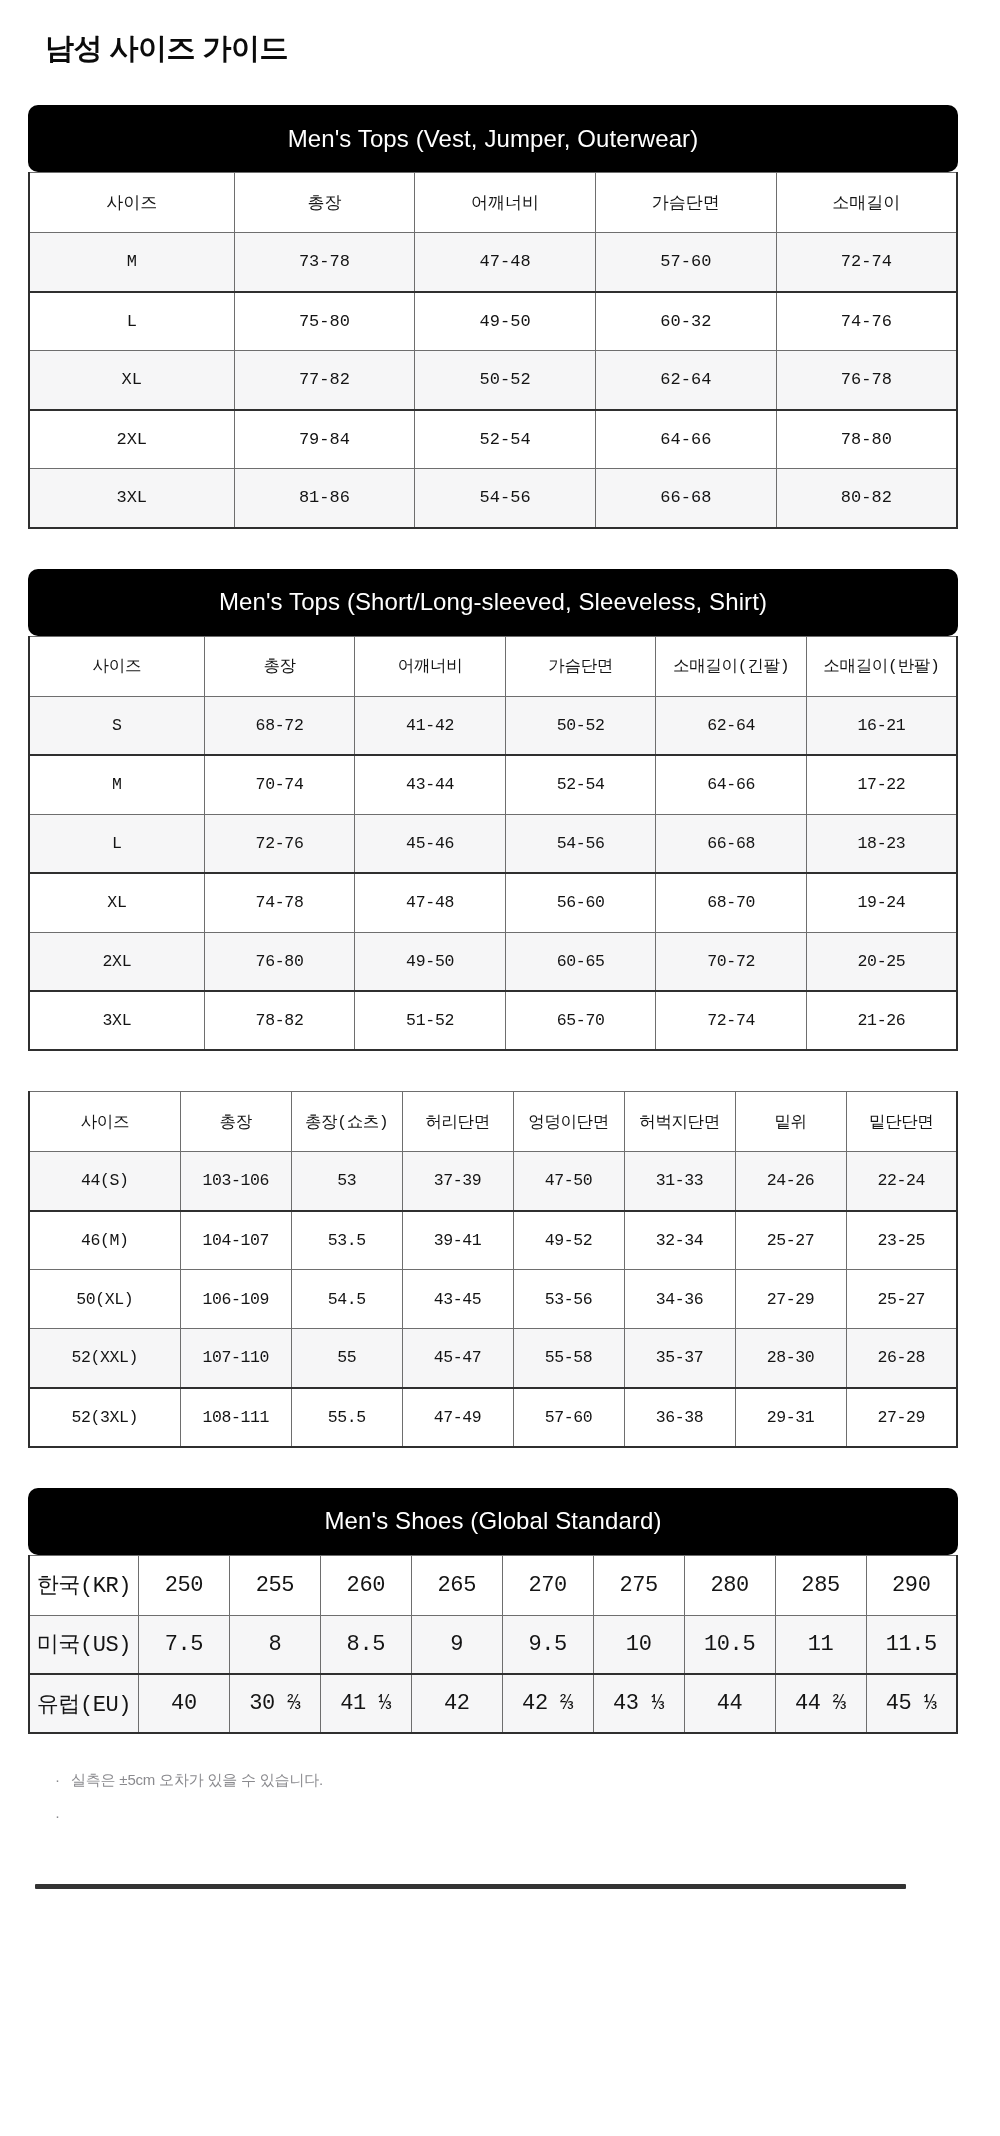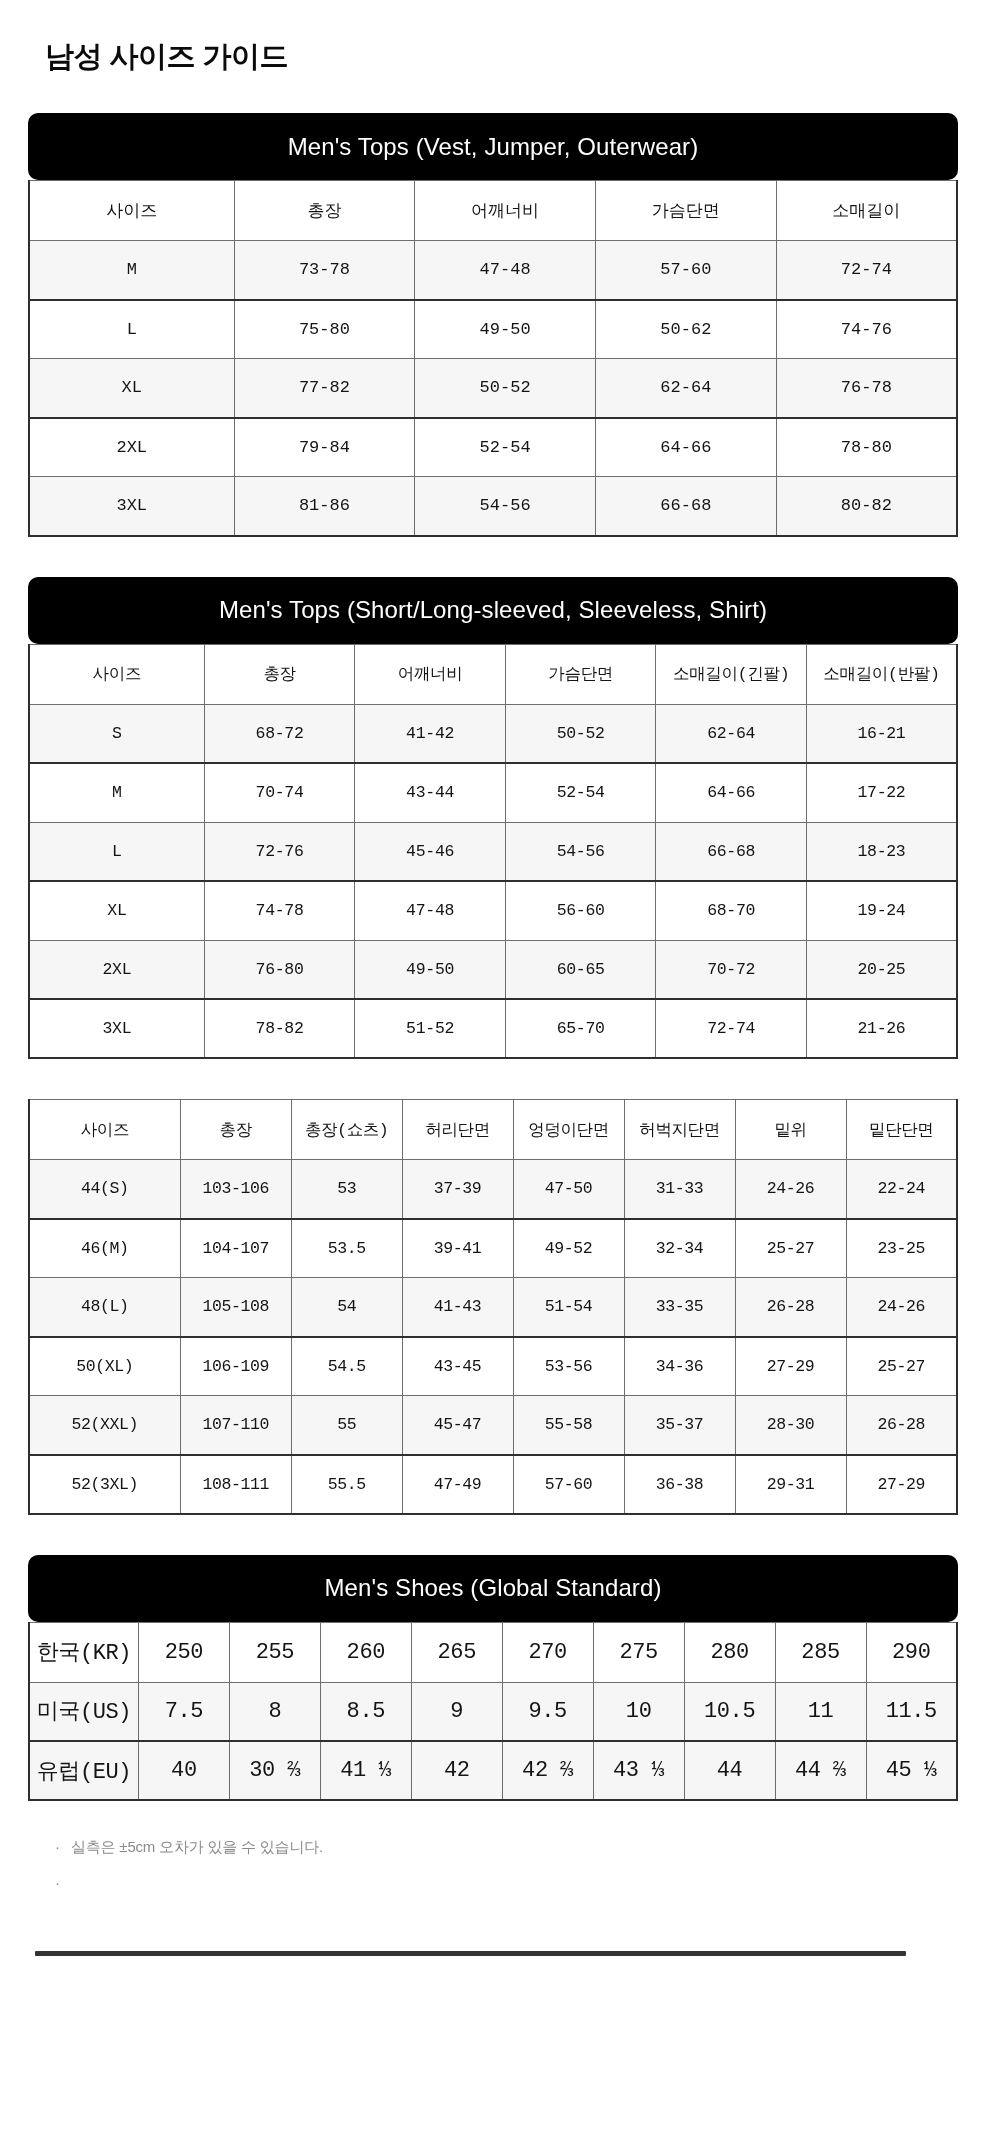--- a/index.html
+++ b/index.html
@@ -4,21 +4,21 @@
 <style>
   html,body{margin:0;padding:0;background:#ffffff;}
   body{
     width:1000px;min-height:2136px;
     font-family:"Liberation Sans","DejaVu Sans",sans-serif;
     color:#111111;
     -webkit-font-smoothing:antialiased;
   }
   .content{padding:0 42px 0 28px;}
   .page-title{
-    margin:16px 0 0 17px;padding-top:20px;
+    margin:8px 0 0 17px;padding-top:20px;
     font-size:29px;line-height:40px;font-weight:700;
     letter-spacing:-0.5px;color:#0b0b0b;
   }
   .size-table-section{margin-top:40px;}
   .size-table-section.first{margin-top:37px;}
   .table-caption{
     background:#000000;color:#ffffff;
     height:67px;display:flex;align-items:center;justify-content:center;
     font-size:24px;letter-spacing:0.1px;border-radius:10px;
   }
@@ -80,21 +80,21 @@
             <td>M</td>
             <td>73-78</td>
             <td>47-48</td>
             <td>57-60</td>
             <td>72-74</td>
           </tr>
           <tr class="data-row">
             <td>L</td>
             <td>75-80</td>
             <td>49-50</td>
-            <td>50-62</td>
+            <td>60-32</td>
             <td>74-76</td>
           </tr>
           <tr class="data-row odd">
             <td>XL</td>
             <td>77-82</td>
             <td>50-52</td>
             <td>62-64</td>
             <td>76-78</td>
           </tr>
           <tr class="data-row">
@@ -208,30 +208,20 @@
           </tr>
           <tr class="data-row">
             <td>46(M)</td>
             <td>104-107</td>
             <td>53.5</td>
             <td>39-41</td>
             <td>49-52</td>
             <td>32-34</td>
             <td>25-27</td>
             <td>23-25</td>
-          </tr>
-          <tr class="data-row odd">
-            <td>48(L)</td>
-            <td>105-108</td>
-            <td>54</td>
-            <td>41-43</td>
-            <td>51-54</td>
-            <td>33-35</td>
-            <td>26-28</td>
-            <td>24-26</td>
           </tr>
           <tr class="data-row">
             <td>50(XL)</td>
             <td>106-109</td>
             <td>54.5</td>
             <td>43-45</td>
             <td>53-56</td>
             <td>34-36</td>
             <td>27-29</td>
             <td>25-27</td>

